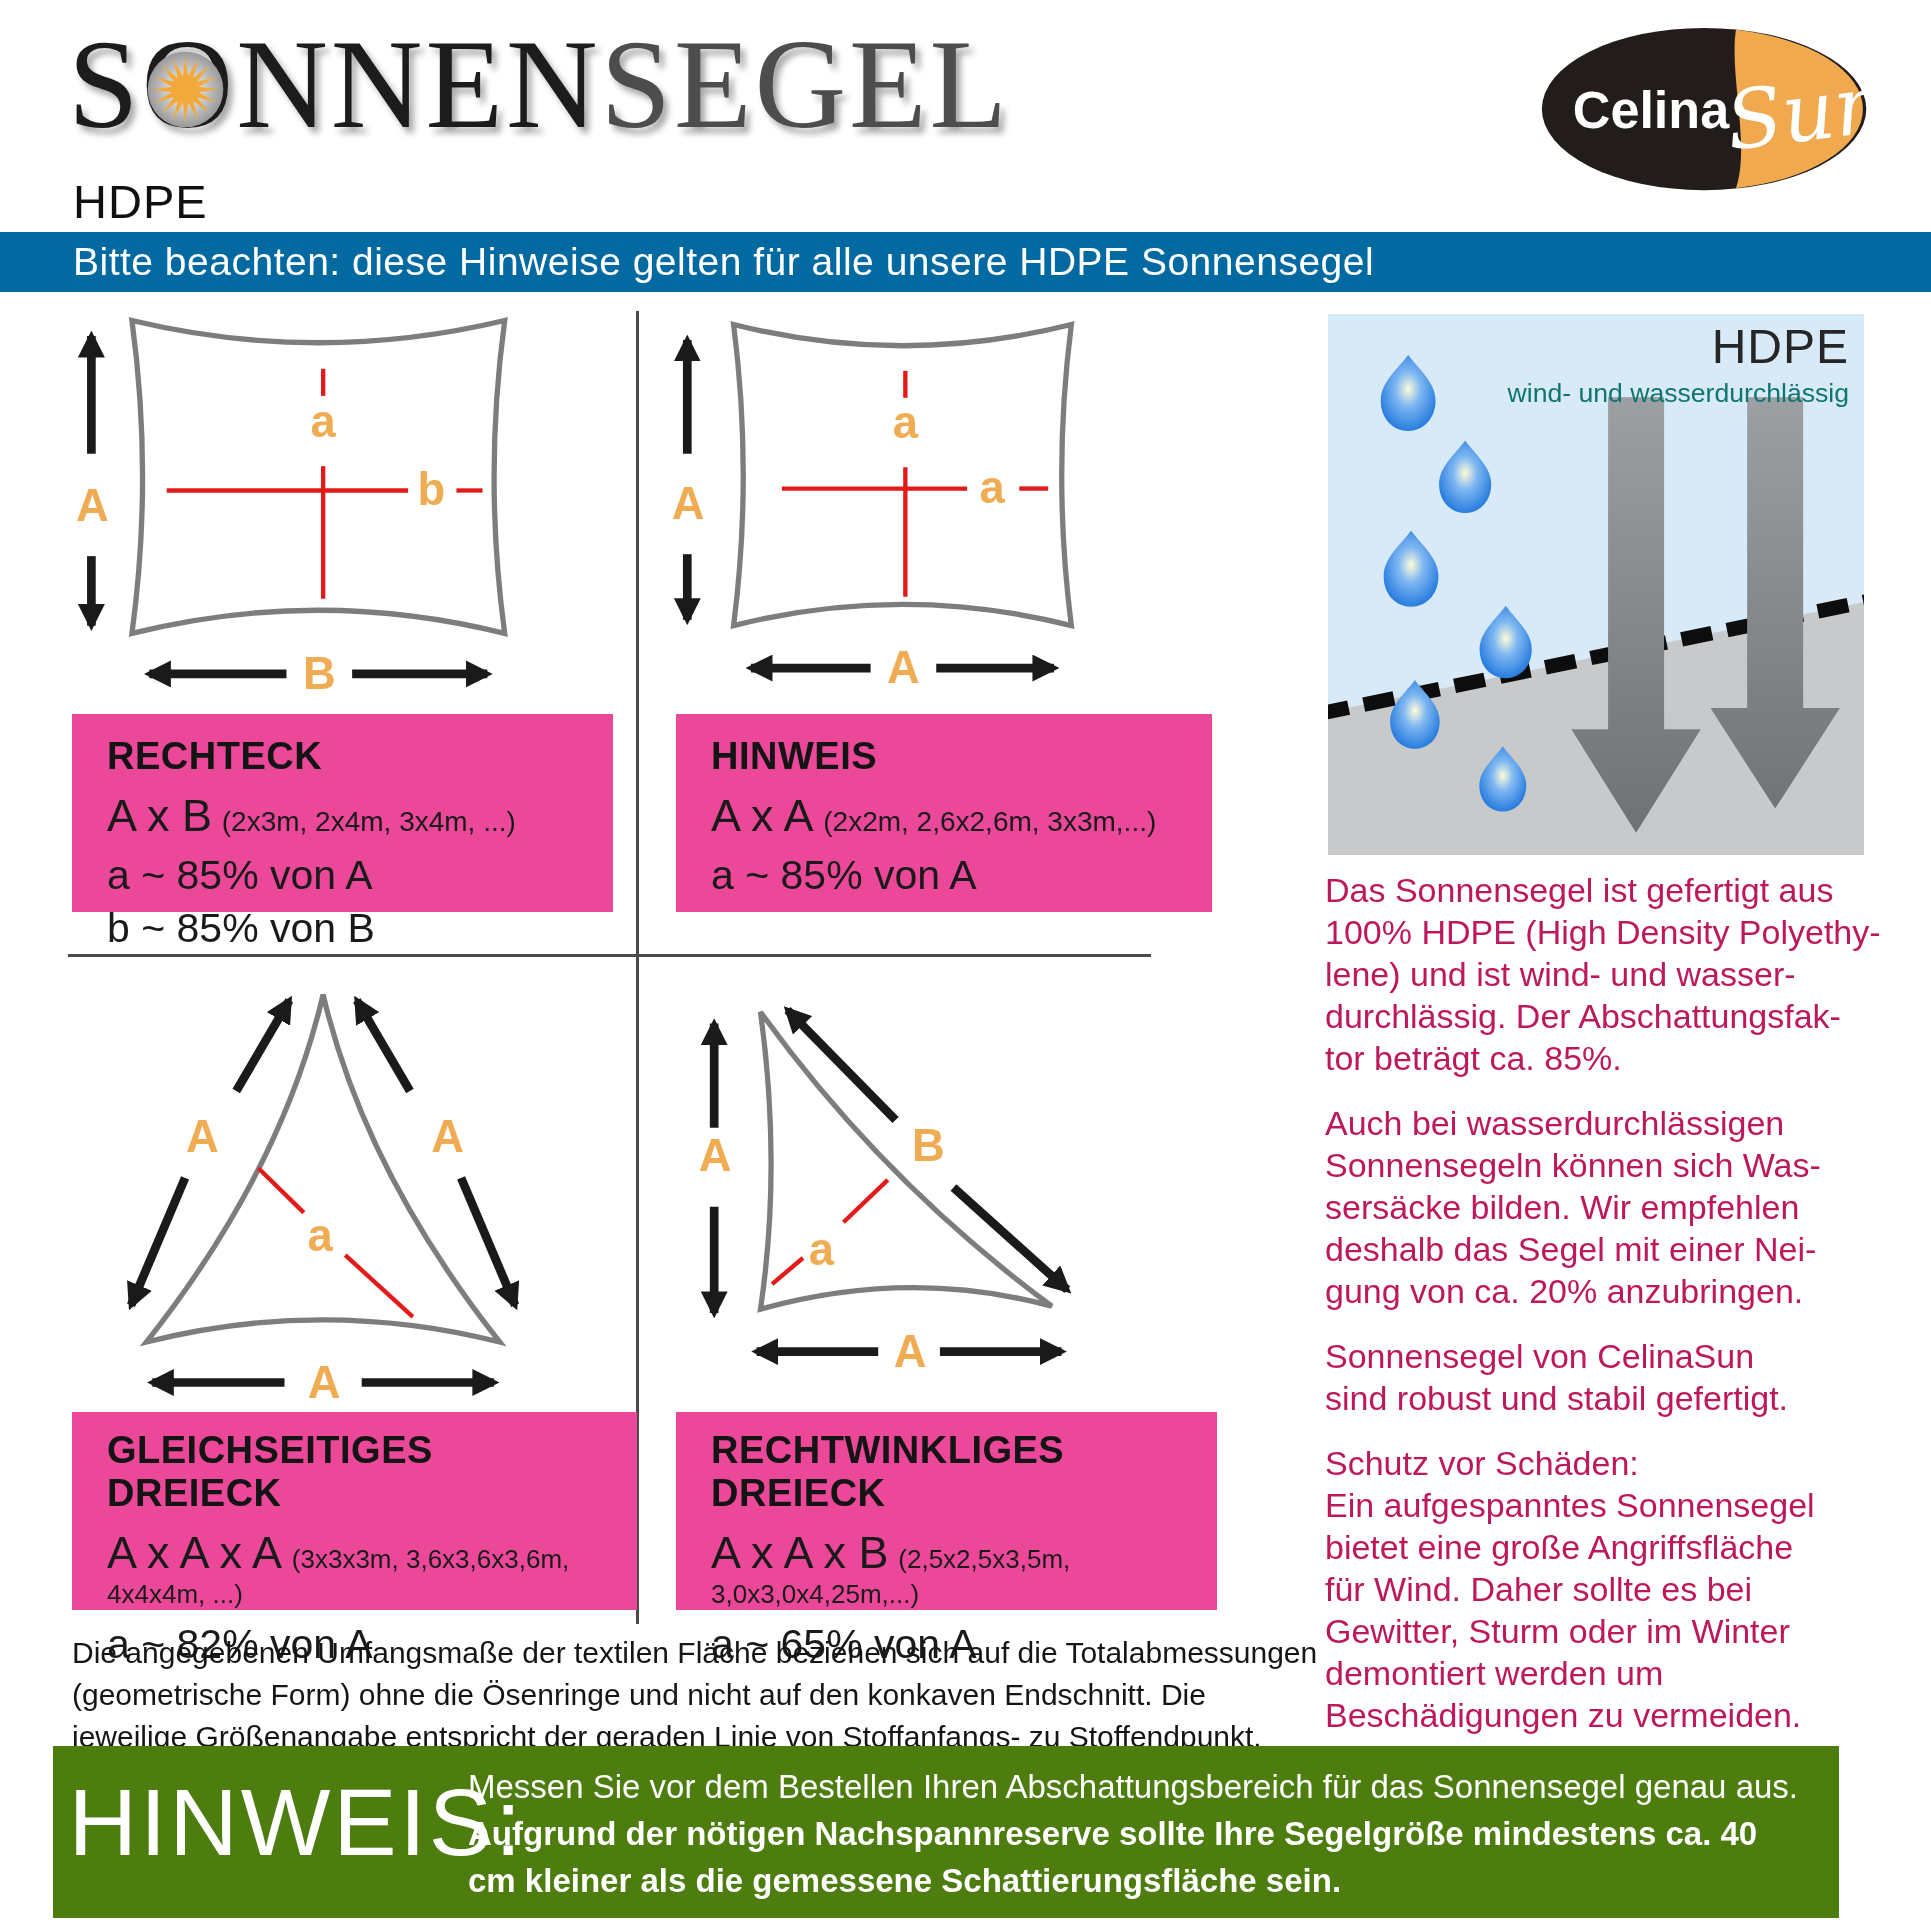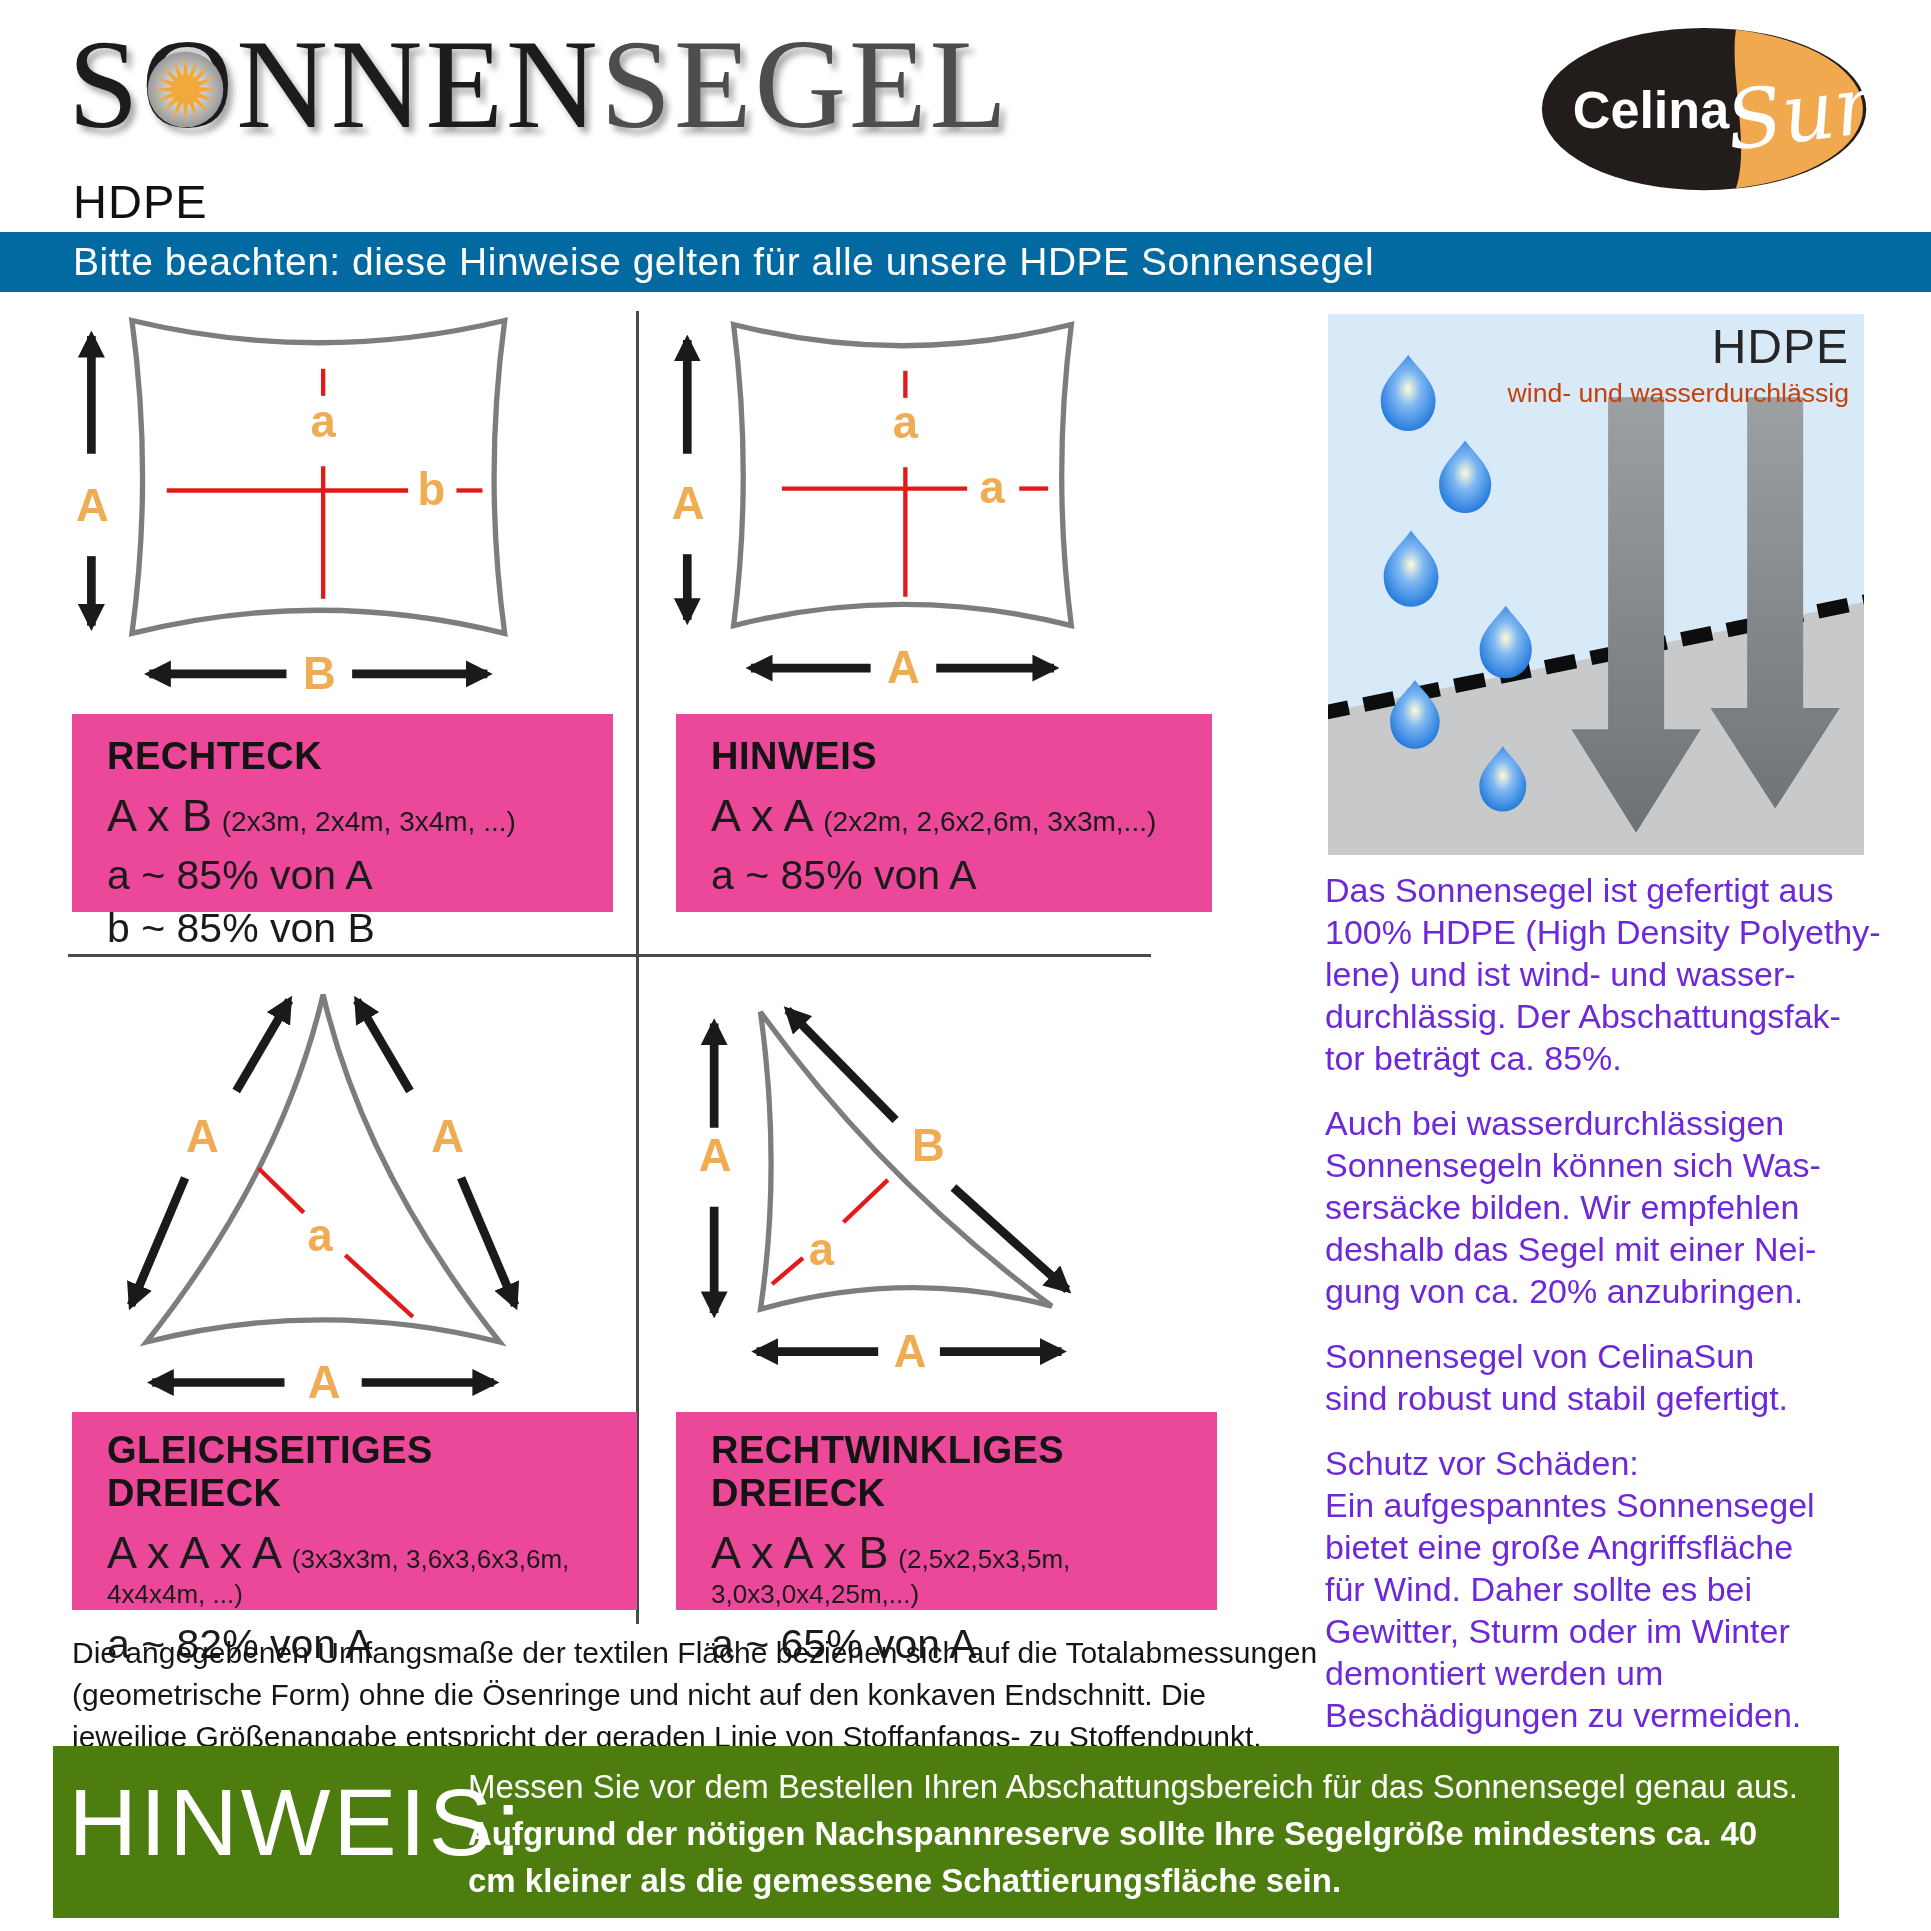--- a/index.html
+++ b/index.html
@@ -34,23 +34,23 @@
   .frm-big { font-size:45px; }
   .frm-small { font-size:28px; margin-left:9.7px; }
   .frm-small.sm { font-size:26px; }
   .rule { font-size:41px; line-height:53px; }
 
   .footnote { left:72px; top:1632px; width:1255px; font-size:30px; line-height:42px; color:#151515; white-space:pre-line; }
 
   
   .panel-svg { left:1328px; top:314px; width:536px; height:541px; }
   .panel-title { left:1323px; top:319px; width:526px; text-align:right; font-size:48px; color:#262626; letter-spacing:1px; }
-  .panel-sub { left:1323px; top:378px; width:526px; text-align:right; font-size:26.6px; color:#c2410c; }
+  .panel-sub { left:1323px; top:378px; width:526px; text-align:right; font-size:26.6px; color:#0f766e; }
   .info { left:1325px; top:869px; width:579px; }
-  .info p { margin:0 0 23px 0; font-size:34px; line-height:42px; color:#6d28d9; white-space:pre-line; }
+  .info p { margin:0 0 23px 0; font-size:34px; line-height:42px; color:#be185d; white-space:pre-line; }
 
   
   .hinweis { left:53px; top:1746px; width:1786px; height:172px; background:#4d7c0f; }
   .hinweis-label { left:15.4px; top:29px; font-size:95px; color:#ffffff; letter-spacing:2.9px; line-height:1; }
   .hinweis-text { left:415px; top:17.4px; width:1361px; }
   .ht1 { font-size:33px; line-height:47px; color:#ffffff; }
   .ht2 { font-size:33px; line-height:47px; color:#ffffff; font-weight:700; white-space:pre-line; }
 </style>
 </head>
 <body>

